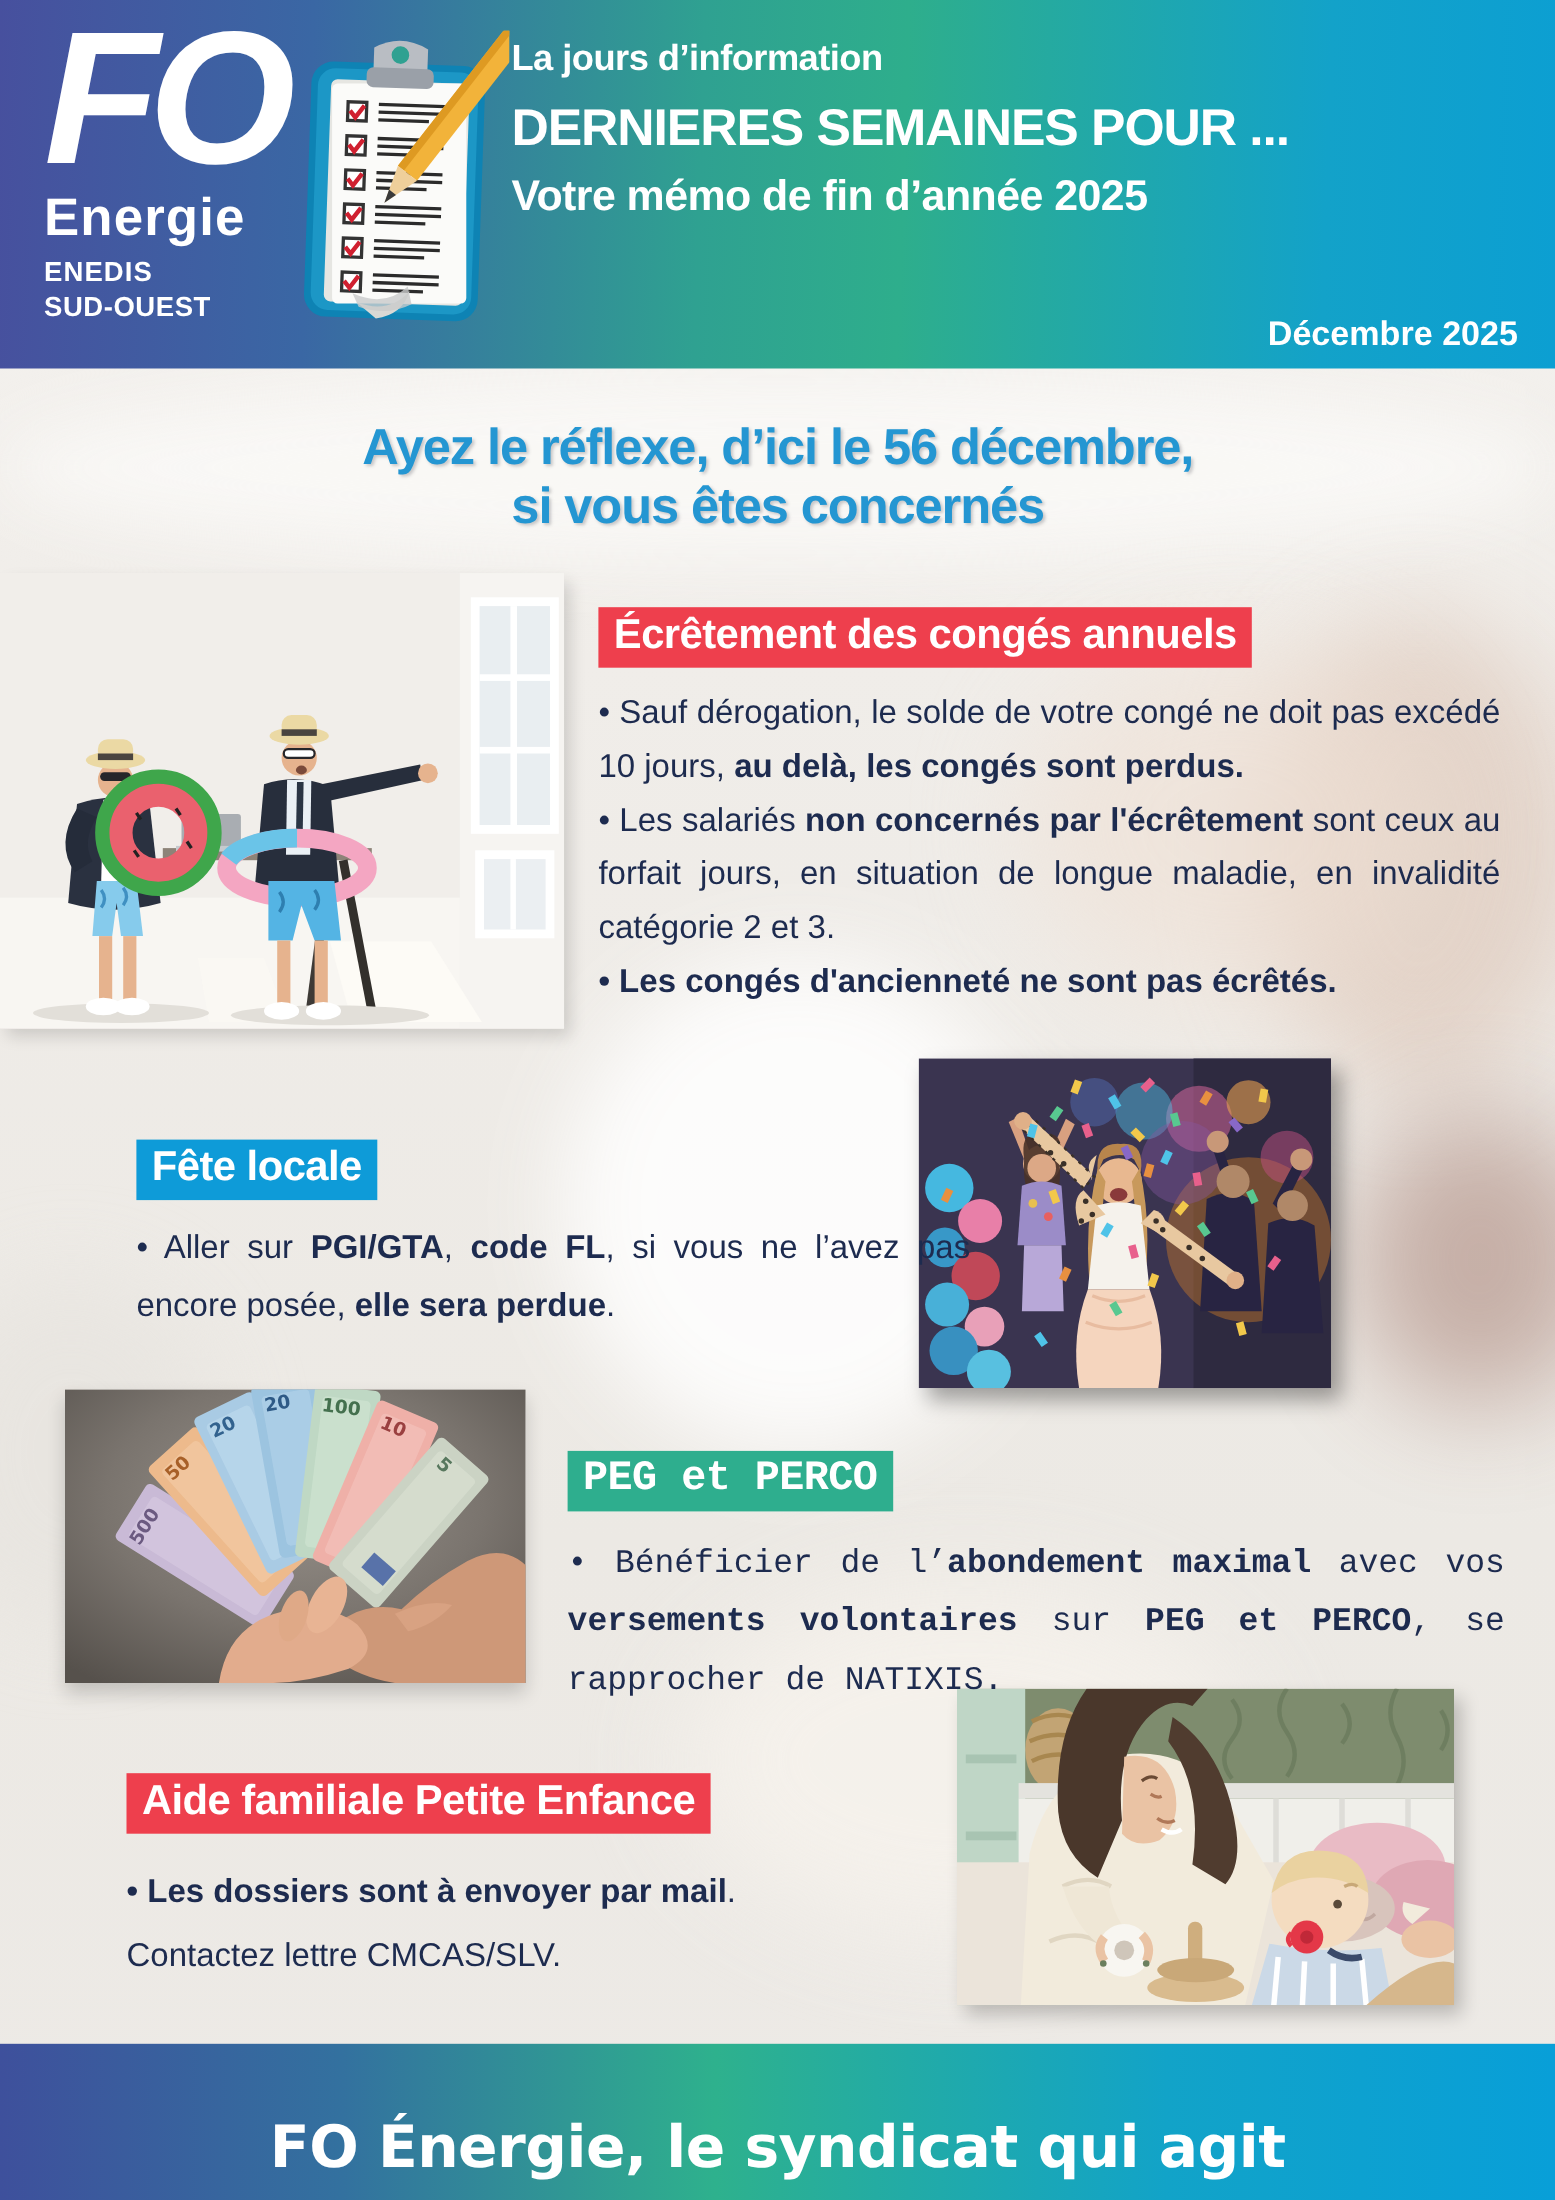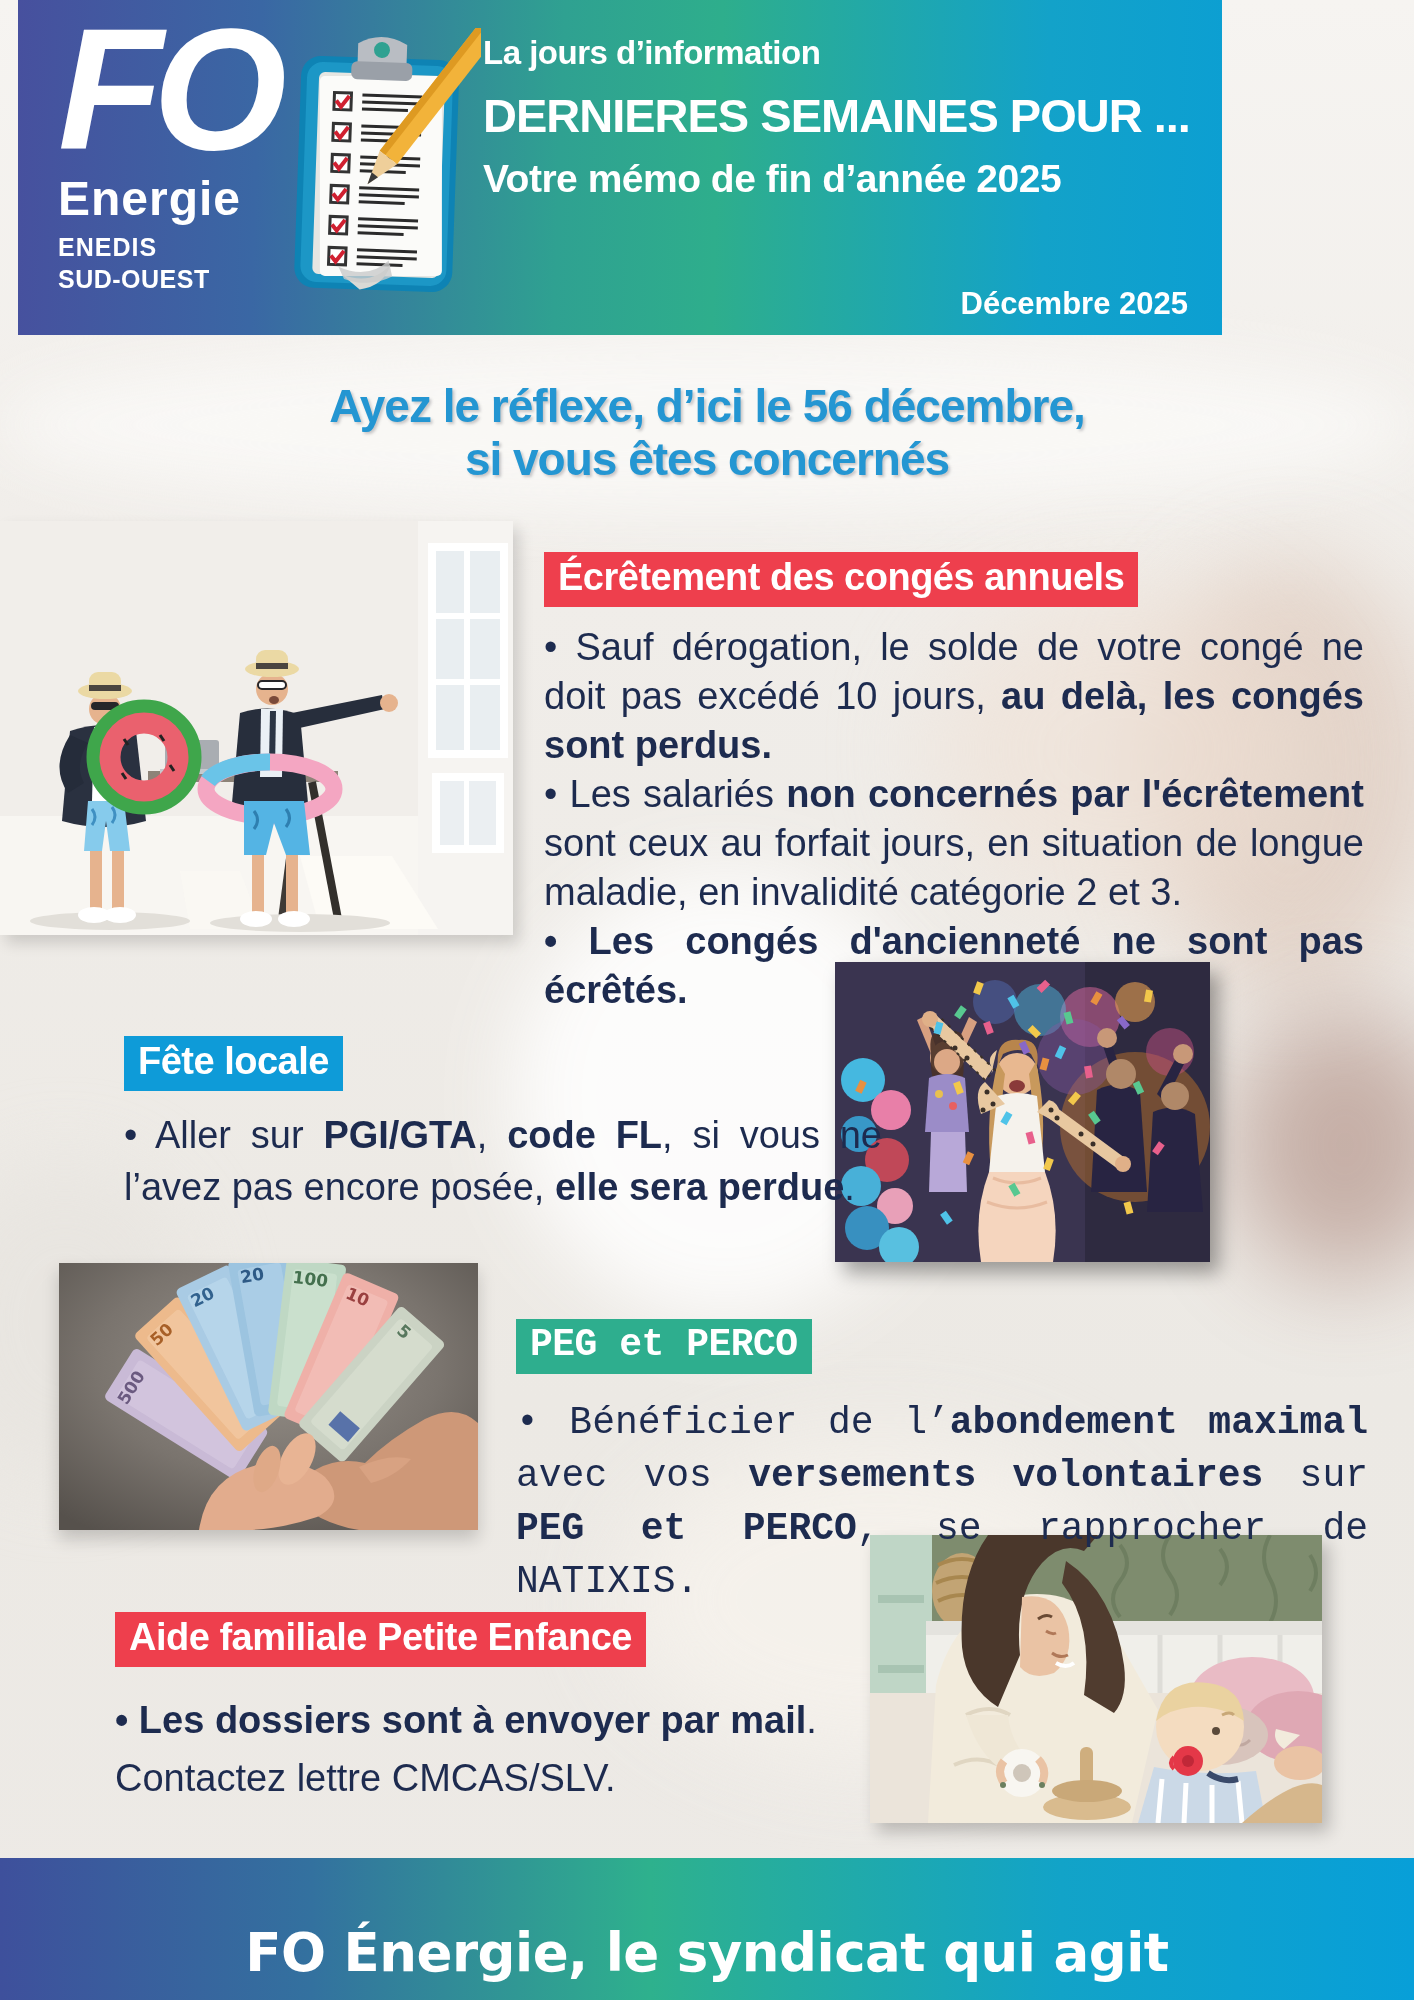--- a/index.html
+++ b/index.html
@@ -9,21 +9,21 @@
   .blob{position:absolute;border-radius:50%;pointer-events:none;}
   .blob1{left:1140px;top:560px;width:300px;height:430px;background:#D9BFAF;opacity:.55;filter:blur(45px);}
   .blob2{left:1230px;top:1010px;width:230px;height:270px;background:#96675A;opacity:.45;filter:blur(50px);}
   .blob3{left:510px;top:870px;width:430px;height:450px;background:#FFFFFF;opacity:.85;filter:blur(38px);}
   .blob4{left:-70px;top:1160px;width:270px;height:320px;background:#E7E4DF;opacity:.7;filter:blur(40px);}
   .blob5{left:620px;top:1440px;width:520px;height:320px;background:#F7F3ED;opacity:.8;filter:blur(45px);}
   .blob6{left:930px;top:590px;width:380px;height:320px;background:#EFE0D4;opacity:.6;filter:blur(50px);}
   .blob7{left:0;top:340px;width:1414px;height:170px;background:#FAF9F7;opacity:.9;filter:blur(30px);}
 
   
-  .header{position:absolute;left:18px;top:0;width:1204px;height:335px;z-index:5;
+  .header{position:absolute;left:0;top:0;width:1414px;height:335px;z-index:5;
     background:linear-gradient(92deg,#47509E 0%,#3A67A4 20%,#2FA191 45%,#2EAE8C 58%,#13A2C9 85%,#0C9FD2 100%);}
   .logo{position:absolute;left:40px;top:8px;color:#FFFFFF;}
   .logo-fo{font-size:172px;line-height:.95;font-weight:800;font-style:italic;letter-spacing:-10px;}
   .logo-energie{font-size:48px;font-weight:600;letter-spacing:1px;margin-top:0px;}
   .logo-enedis{font-size:25px;font-weight:700;letter-spacing:1px;margin-top:7px;}
   .logo-sudouest{font-size:25px;font-weight:700;letter-spacing:.5px;margin-top:3px;}
   .clipboard{position:absolute;left:258px;top:28px;width:205px;height:275px;}
   .header-text{position:absolute;left:465px;top:34px;color:#FFFFFF;}
   .kicker{font-size:33px;font-weight:700;letter-spacing:-.5px;}
   .big-title{font-size:47px;font-weight:800;letter-spacing:-1px;margin-top:16px;}
@@ -43,21 +43,21 @@
   .photo-money{left:59px;top:1263px;width:419px;height:267px;box-shadow:0 9px 16px rgba(0,0,0,.18);}
   .photo-baby{left:870px;top:1535px;width:452px;height:288px;box-shadow:7px 9px 16px rgba(0,0,0,.22);}
 
   
   .section{position:absolute;z-index:3;color:#1D2B4F;}
   .banner{display:inline-block;color:#FFFFFF;font-weight:700;font-size:38px;line-height:1.08;
           letter-spacing:-.5px;padding:5px 14px 9px;}
   .banner-red{background:#EE3F4D;}
   .banner-blue{background:#0E9BD8;}
   .banner-teal{background:#2EAE8E;}
-  .section p{margin:0;font-size:38px;}
+  .section p{margin:0;font-size:30px;}
   .section .b{font-weight:700;}
   .sec-ecretement{left:544px;top:552px;width:820px;}
   .sec-ecretement .txt{margin-top:16px;text-align:justify;line-height:49px;}
   .sec-fete{left:124px;top:1036px;width:758px;}
   .sec-fete .txt{margin-top:18px;text-align:justify;line-height:52px;}
   .sec-peg{left:516px;top:1319px;width:852px;font-family:Liberation Mono, monospace;}
   .sec-peg .txt{margin-top:22px;text-align:justify;line-height:53px;}
   .sec-aide{left:115px;top:1612px;width:720px;}
   .sec-aide .txt{margin-top:24px;line-height:58px;}
 

